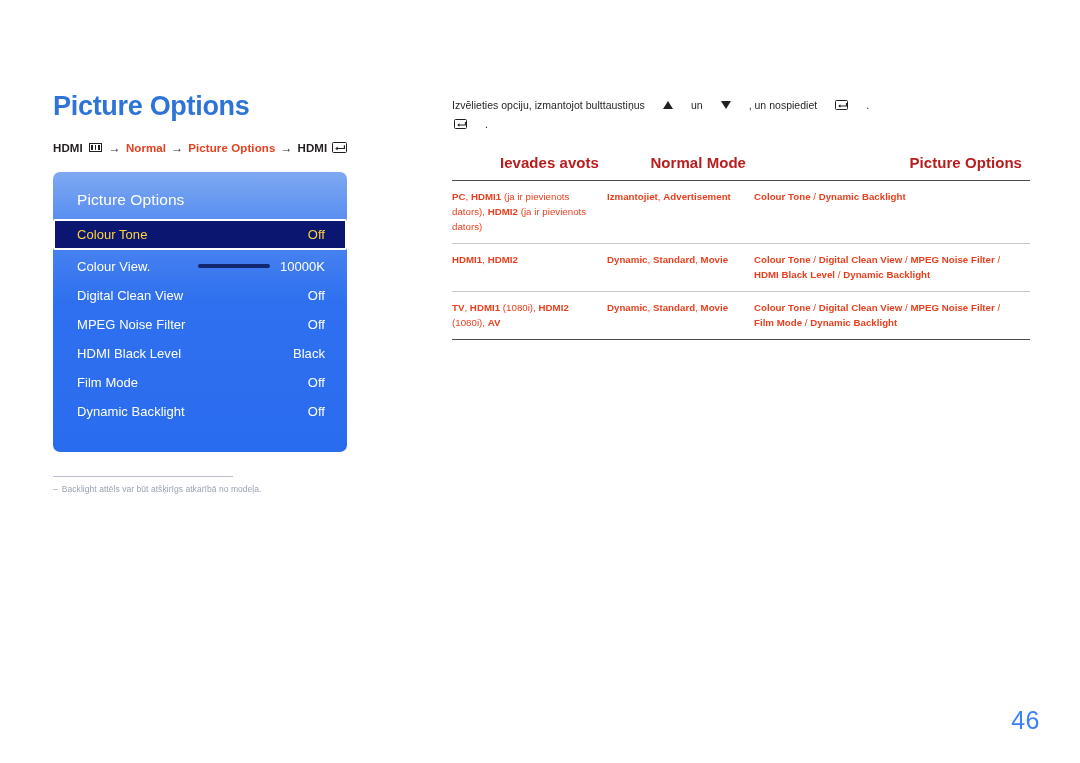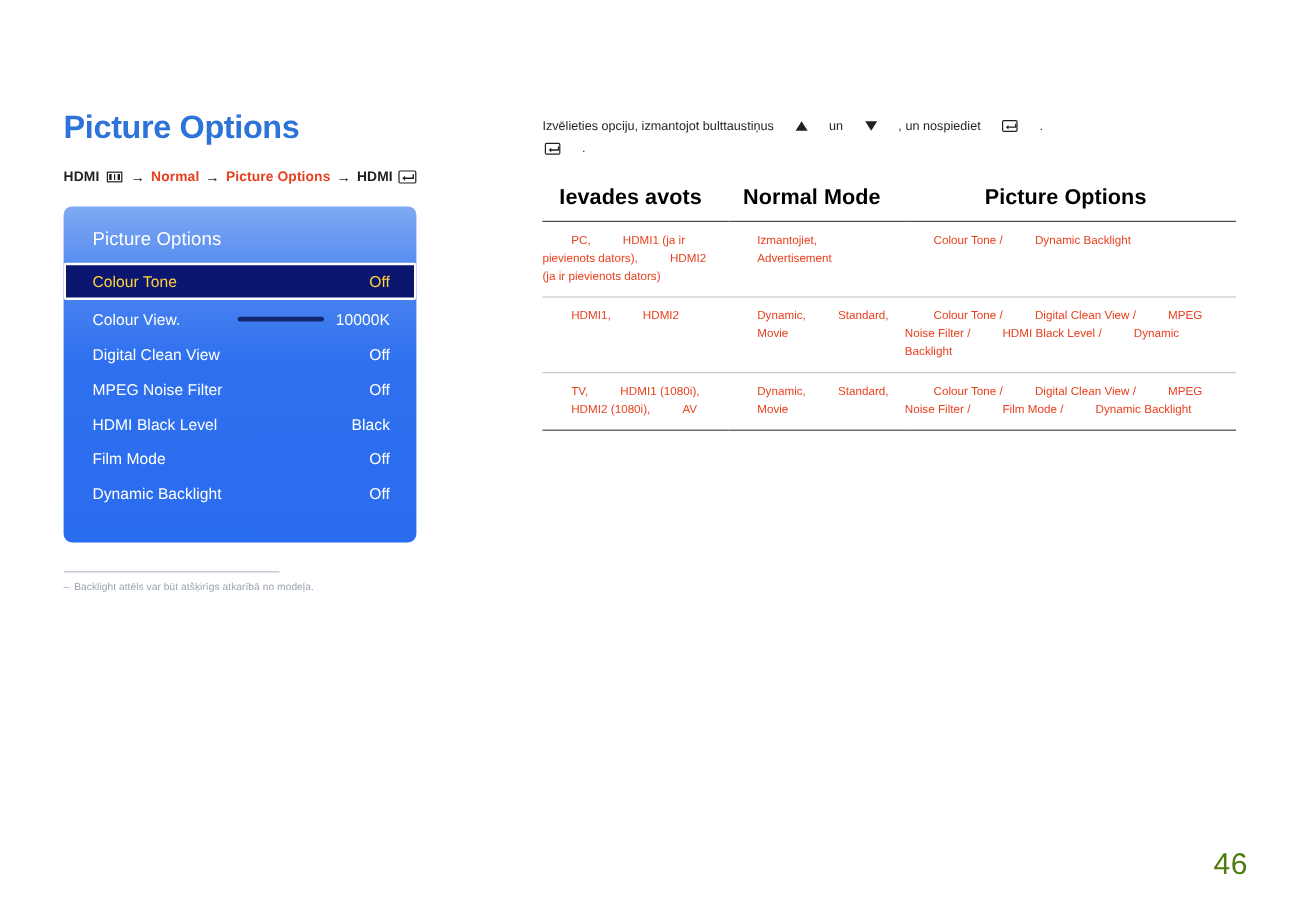--- a/index.html
+++ b/index.html
@@ -207,54 +207,54 @@
   .enter-glyph.sm { width: 13px; height: 10px; margin: 0 2px; }
 
   
   #spec-table {
     margin-top: 21px;
     width: 578px;
     border-collapse: collapse;
     table-layout: fixed;
   }
   #spec-table th {
-    text-align: center;
-    font-size: 18px;
+    text-align: right;
+    font-size: 15px;
     font-weight: bold;
-    color: #000000;
+    color: #b91c1c;
     padding: 0 8px 9px 0;
     border-bottom: 1.4px solid #4a4a4a;
     vertical-align: bottom;
     letter-spacing: 0.05px;
   }
   #spec-table td {
     font-size: 9.7px;
     color: #e8401f;
     padding: 8px 10px 9px 0;
     border-bottom: 0.8px solid #c8c8c8;
     vertical-align: top;
     line-height: 1.55;
     letter-spacing: 0.02px;
   }
   #spec-table tr:last-child td {
     border-bottom: 1.1px solid #4a4a4a;
   }
-  #spec-table td b { font-weight: normal; margin-left: 24px; }
+  #spec-table td b { font-weight: bold; }
   #spec-table td .plain { font-weight: normal; }
   #spec-table .col1 { width: 155px; }
   #spec-table .col2 { width: 147px; }
   #spec-table .col3 { width: 276px; }
 
   
   #page-number {
     position: absolute;
     right: 40px;
     bottom: 28px;
     font-size: 25px;
-    color: #4d7c0f;
+    color: #3b82f6;
     letter-spacing: 0.5px;
   }
 </style>
 </head>
 <body>
 
 <div id="left-col">
 
   <h1 id="page-title">Picture Options</h1>
 

